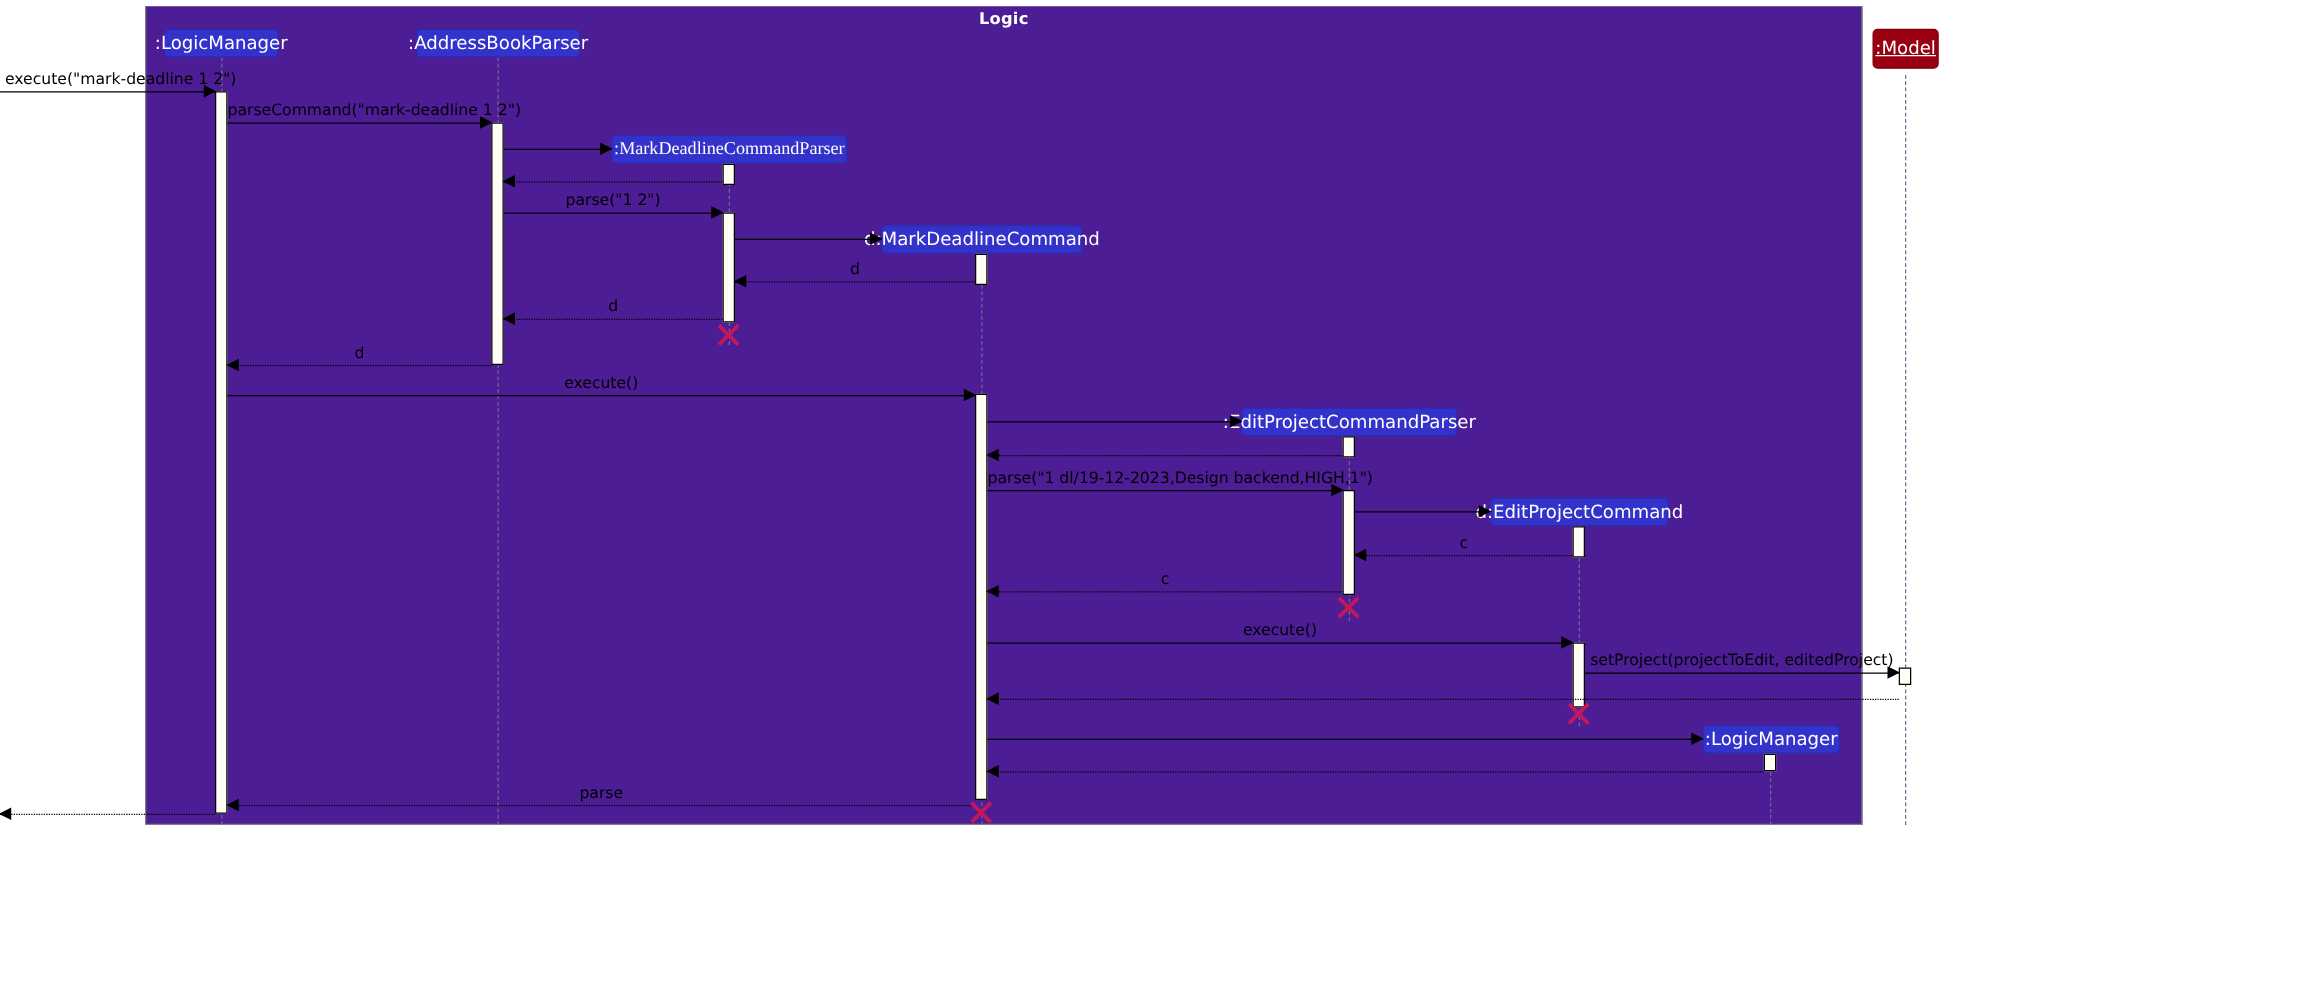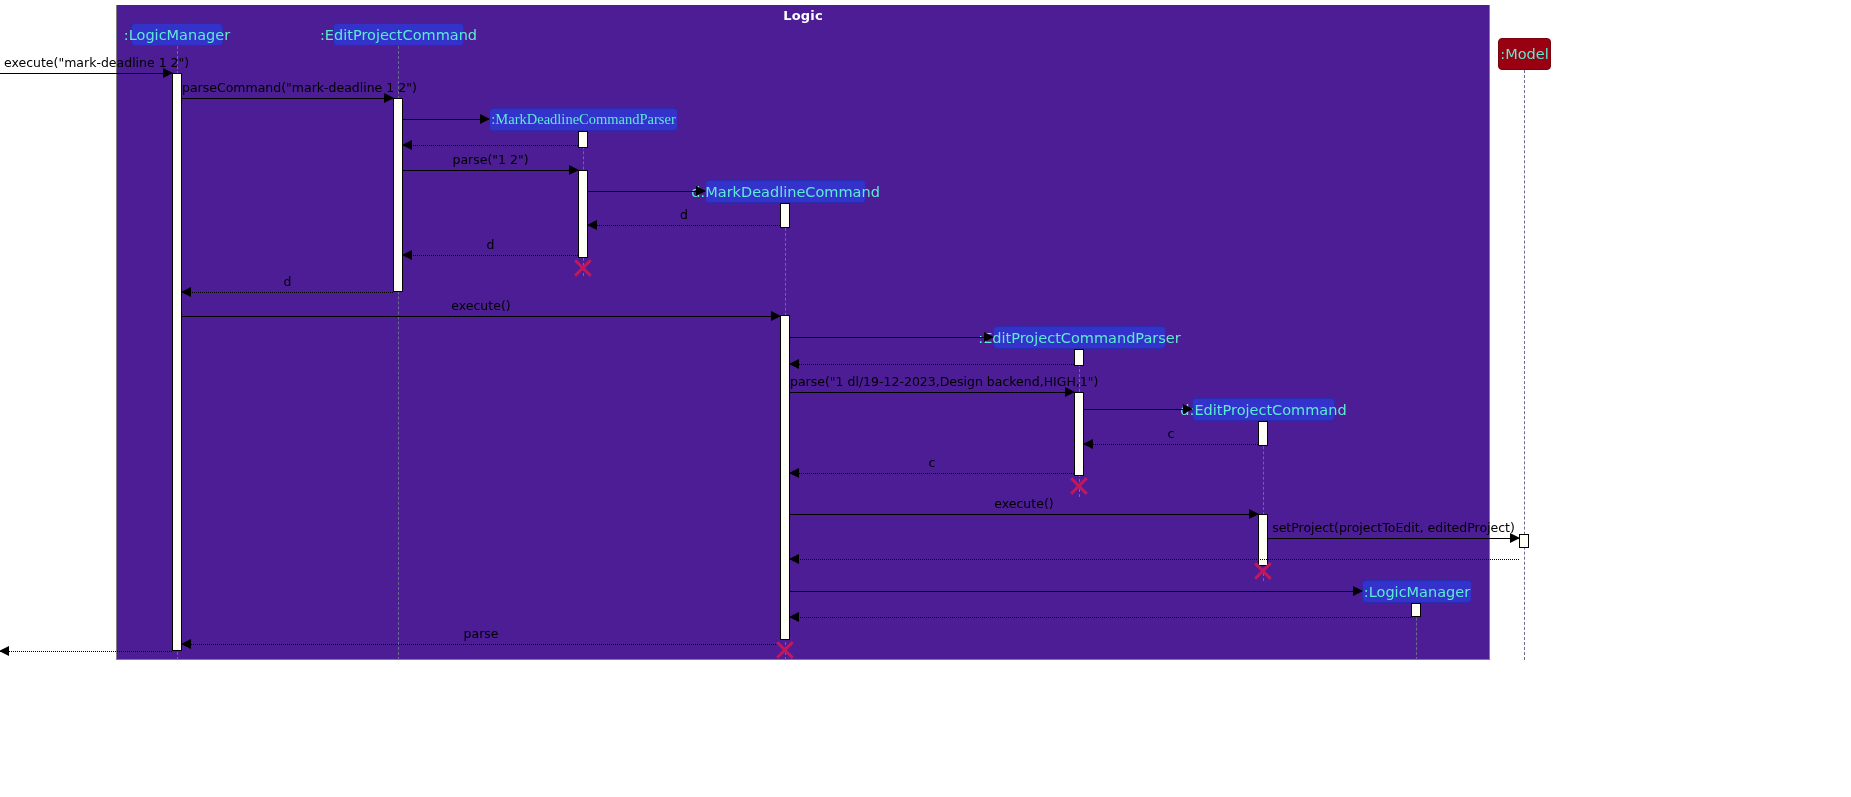--- a/index.html
+++ b/index.html
@@ -3,21 +3,21 @@
 <meta charset="utf-8">
 <style>
   html,body{margin:0;padding:0;background:#ffffff;}
   body{font-family:"DejaVu Sans","Liberation Sans",sans-serif;}
   #stage{position:relative;width:1851px;height:797px;background:#ffffff;overflow:hidden;}
   .partition{position:absolute;box-sizing:border-box;border:1px solid #808080;border-top:none;}
   .partition-title{position:absolute;top:3px;left:0;width:100%;text-align:center;
       font-size:13px;font-weight:bold;color:#ffffff;letter-spacing:.2px;}
   .lifeline{position:absolute;width:0;border-left:1px dashed #6b6b8f;}
   .actorbox{position:absolute;box-sizing:border-box;border-radius:4px;
-      color:#5eead4;font-size:14.5px;display:flex;align-items:center;justify-content:center;
+      color:#ffffff;font-size:14.5px;display:flex;align-items:center;justify-content:center;
       white-space:nowrap;padding:0 8px;}
   .actorbox.logic{background:#3333cc;border:1px solid #2b2bb0;}
   .actorbox.model{background:#990011;border:1px solid #7a000d;}
   .activation{position:absolute;background:#fffff5;border:1px solid #000000;box-sizing:border-box;}
   .msg{position:absolute;height:0;}
   .msg .line{position:absolute;left:0;top:0;width:100%;height:0;border-top:1.3px solid #000000;}
   .msg.dashed .line{border-top:1.3px dotted #000000;}
   .msg .label{position:absolute;bottom:3px;width:100%;text-align:center;font-size:12.5px;
       color:#000000;white-space:nowrap;}
   .msg .label.left{text-align:left;}
@@ -45,38 +45,38 @@
   <div class="lifeline" style="left:785px;top:203px;height:457px;"></div>
   <div class="lifeline" style="left:1079px;top:349px;height:148px;"></div>
   <div class="lifeline" style="left:1263px;top:421px;height:160px;"></div>
   <div class="lifeline" style="left:1416px;top:603px;height:57px;"></div>
   <div class="lifeline" style="left:1524px;top:60px;height:600px;"></div>
 
   <div class="actorbox logic" style="left:131px;top:23px;width:92px;height:23px;">
     <span>:LogicManager</span>
   </div>
   <div class="actorbox logic" style="left:333px;top:23px;width:131px;height:23px;">
-    <span>:EditProjectCommand</span>
+    <span>:AddressBookParser</span>
   </div>
   <div class="actorbox logic" style="left:489px;top:108px;width:189px;height:23px;font-family:Liberation Serif, serif;">
     <span>:MarkDeadlineCommandParser</span>
   </div>
   <div class="actorbox logic" style="left:705px;top:180px;width:161px;height:23px;">
     <span>d:MarkDeadlineCommand</span>
   </div>
   <div class="actorbox logic" style="left:993px;top:326px;width:173px;height:23px;">
     <span>:EditProjectCommandParser</span>
   </div>
   <div class="actorbox logic" style="left:1192px;top:398px;width:143px;height:23px;">
     <span>d:EditProjectCommand</span>
   </div>
   <div class="actorbox logic" style="left:1362px;top:580px;width:110px;height:23px;">
     <span>:LogicManager</span>
   </div>
-  <div class="actorbox model" style="left:1498px;top:38px;width:53px;height:32px;">
+  <div class="actorbox model" style="left:1498px;top:23px;width:53px;height:32px;text-decoration:underline;">
     <span>:Model</span>
   </div>
 
   <div class="activation" style="left:172px;top:73px;width:10px;height:578px;"></div>
   <div class="activation" style="left:393px;top:98px;width:10px;height:194px;"></div>
   <div class="activation" style="left:578px;top:131px;width:10px;height:17px;"></div>
   <div class="activation" style="left:578px;top:170px;width:10px;height:88px;"></div>
   <div class="activation" style="left:780px;top:203px;width:10px;height:25px;"></div>
   <div class="activation" style="left:780px;top:315px;width:10px;height:325px;"></div>
   <div class="activation" style="left:1074px;top:349px;width:10px;height:17px;"></div>

